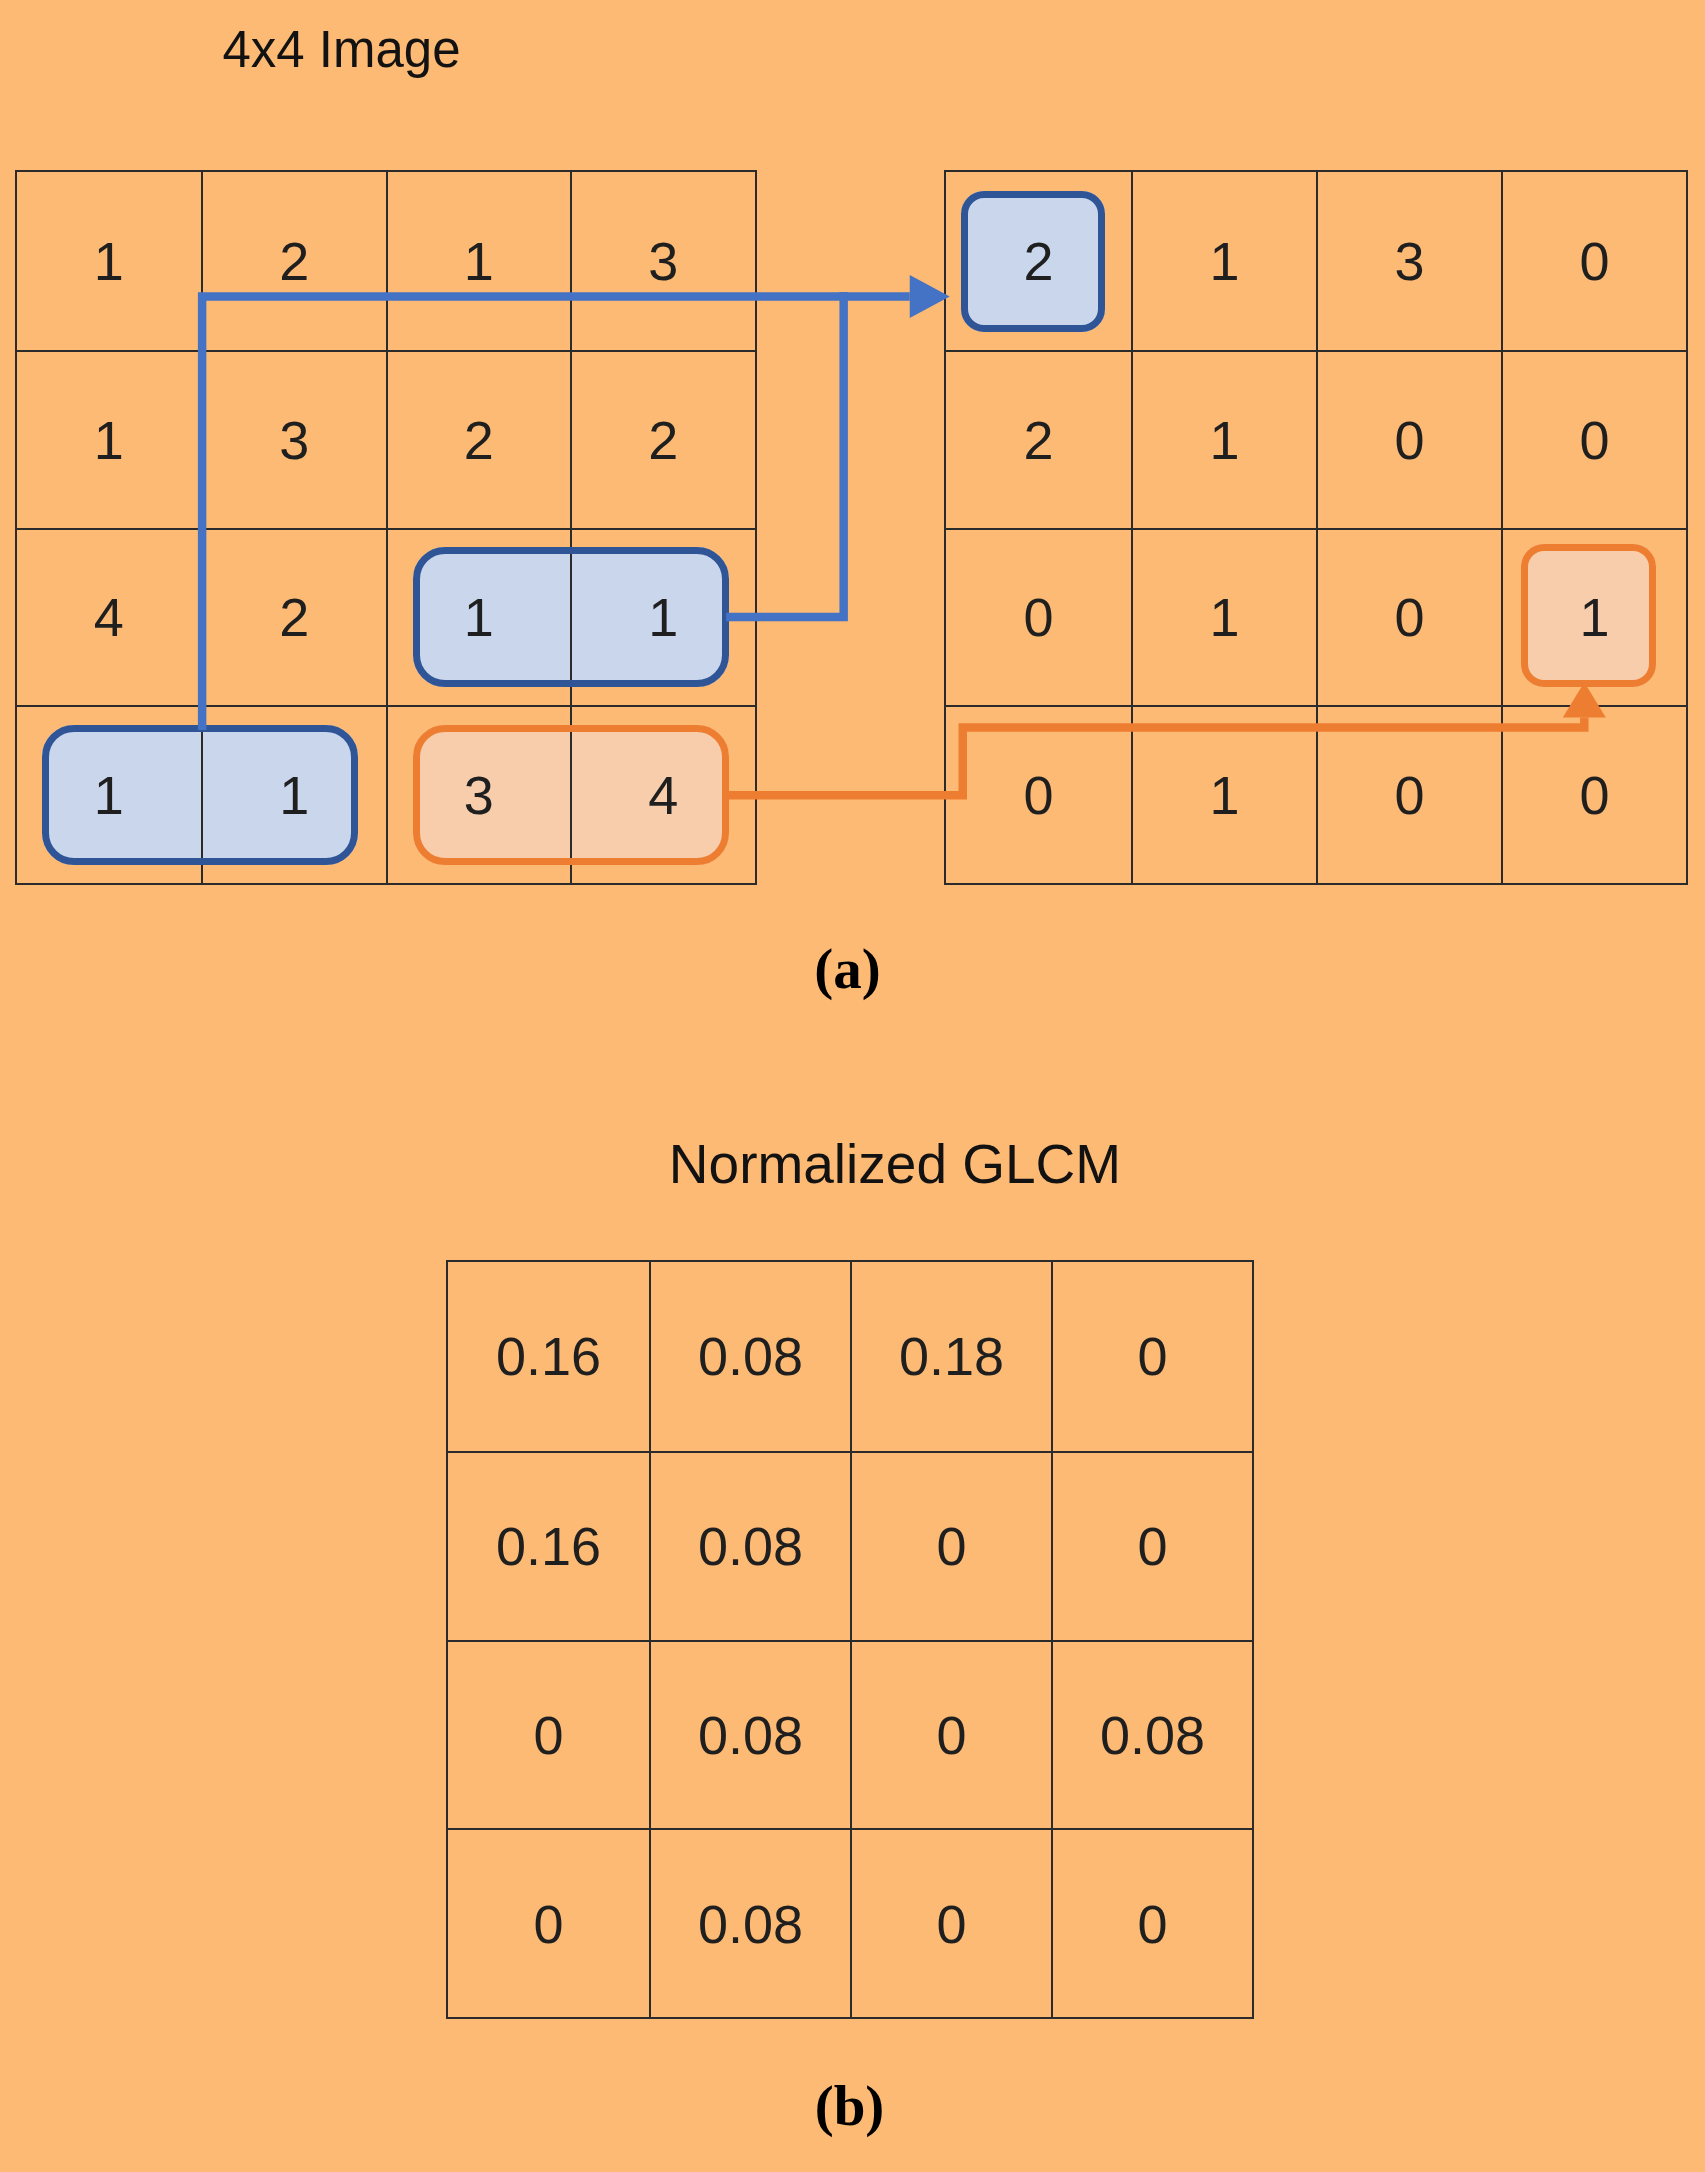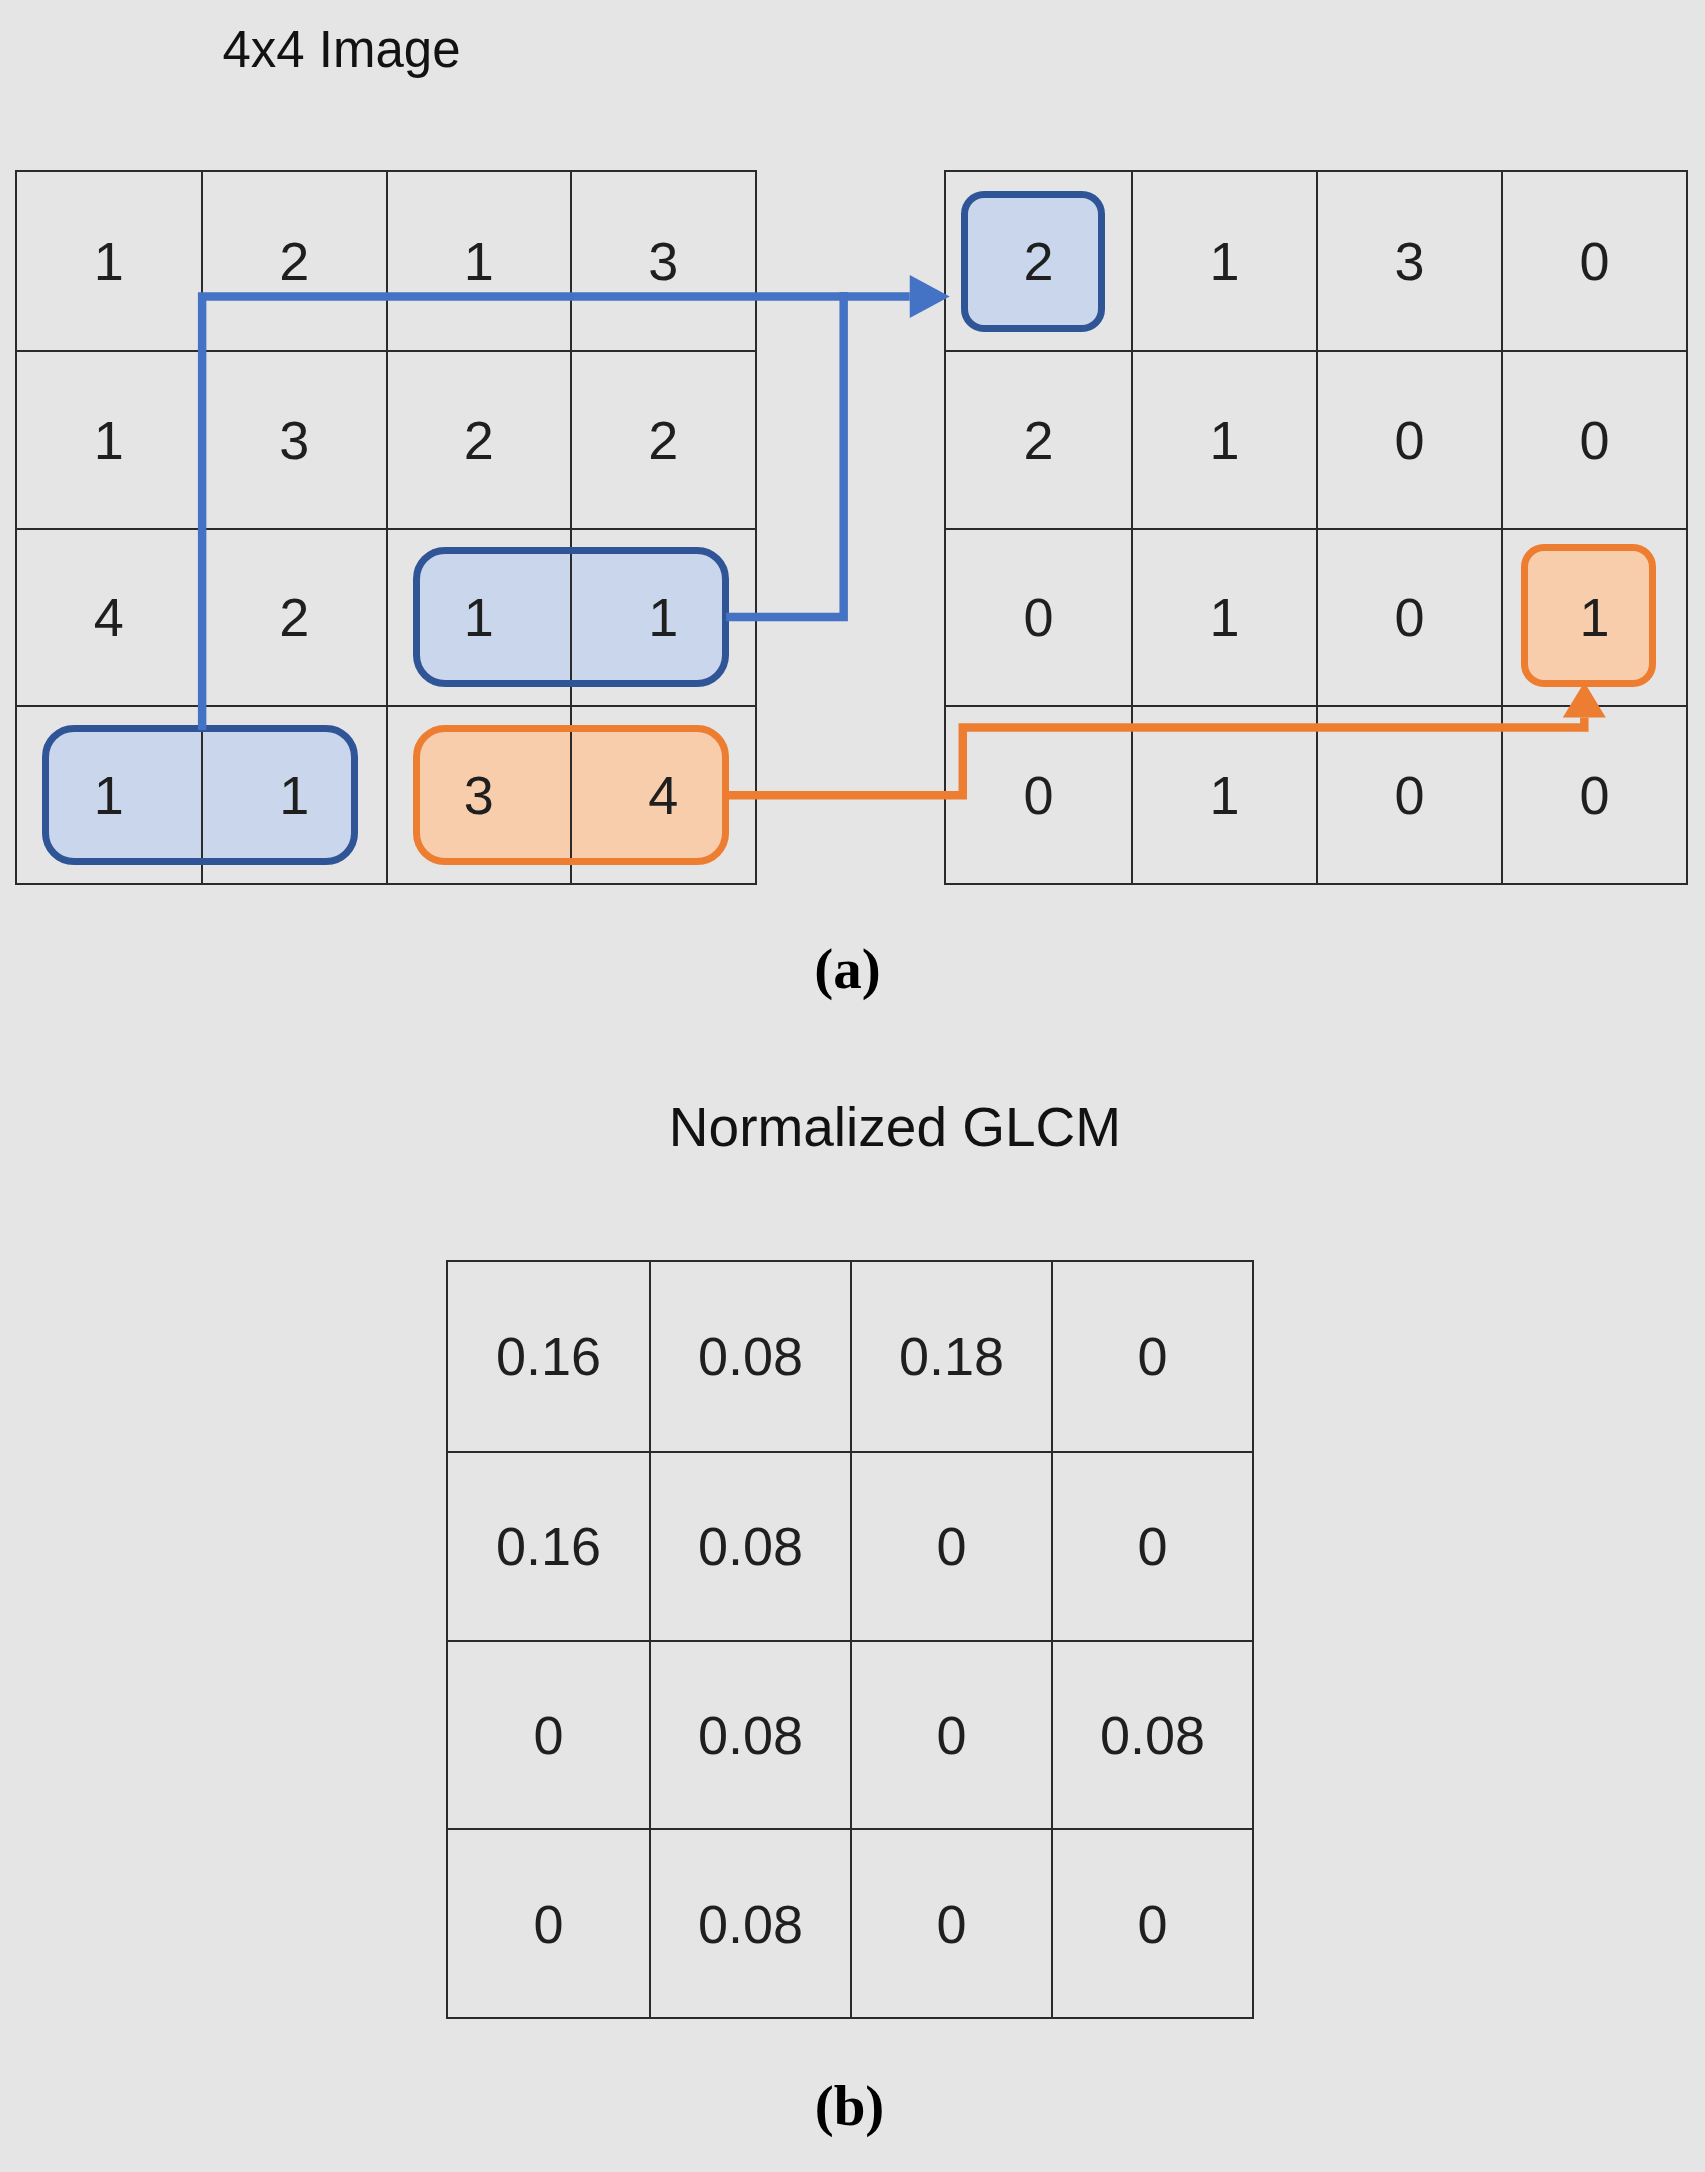--- a/index.html
+++ b/index.html
@@ -1,16 +1,16 @@
 <!DOCTYPE html>
 <html style="font-size:12.3px"><head>
 <meta charset="utf-8">
 <style>
   html,body{margin:0;padding:0;background:#ffffff;}
-  #canvas{position:relative;width:1705px;height:2172px;background:#e5e5e5;overflow:hidden;
+  #canvas{position:relative;width:1705px;height:2172px;background:#fdba74;overflow:hidden;
           font-family:"Liberation Sans","DejaVu Sans",sans-serif;}
 
   .title{position:absolute;text-align:center;color:#121212;font-size:51px;line-height:1.1;
          letter-spacing:0px;z-index:2;}
   .panel-label{position:absolute;text-align:center;color:#000;font-size:57px;font-weight:bold;
          font-family:"Liberation Serif","DejaVu Serif",serif;z-index:2;}
 
   
   .grid{position:absolute;display:grid;grid-template-columns:repeat(4,1fr);
         grid-template-rows:repeat(4,1fr);border:2.3px solid #2b2b2b;box-sizing:border-box;
@@ -98,21 +98,21 @@
     <polygon points="1184,358 1184,414 1236,386" fill="#4472c4"></polygon>
 
     <polyline points="945,803 1098,803 1098,380" fill="none" stroke="#4472c4" stroke-width="11"></polyline>
 
     <polyline points="945,1035 1253,1035 1253,947 2062,947 2062,934" fill="none" stroke="#ed7d31" stroke-width="11"></polyline>
     <polygon points="2034,934 2090,934 2062,888" fill="#ed7d31"></polygon>
   </svg>
 
   <div class="panel-label" style="left:732px;top:936px;width:231px;">(a)</div>
 
-  <div class="title" style="left:607px;top:1097px;width:576px;font-size:55px;">Normalized GLCM</div>
+  <div class="title" style="left:607px;top:1134px;width:576px;font-size:55px;">Normalized GLCM</div>
 
   <div class="grid" style="left:446px;top:1260px;width:808px;height:759px;">
     <div class="cell">0.16</div>
     <div class="cell">0.08</div>
     <div class="cell">0.18</div>
     <div class="cell">0</div>
     <div class="cell">0.16</div>
     <div class="cell">0.08</div>
     <div class="cell">0</div>
     <div class="cell">0</div>

